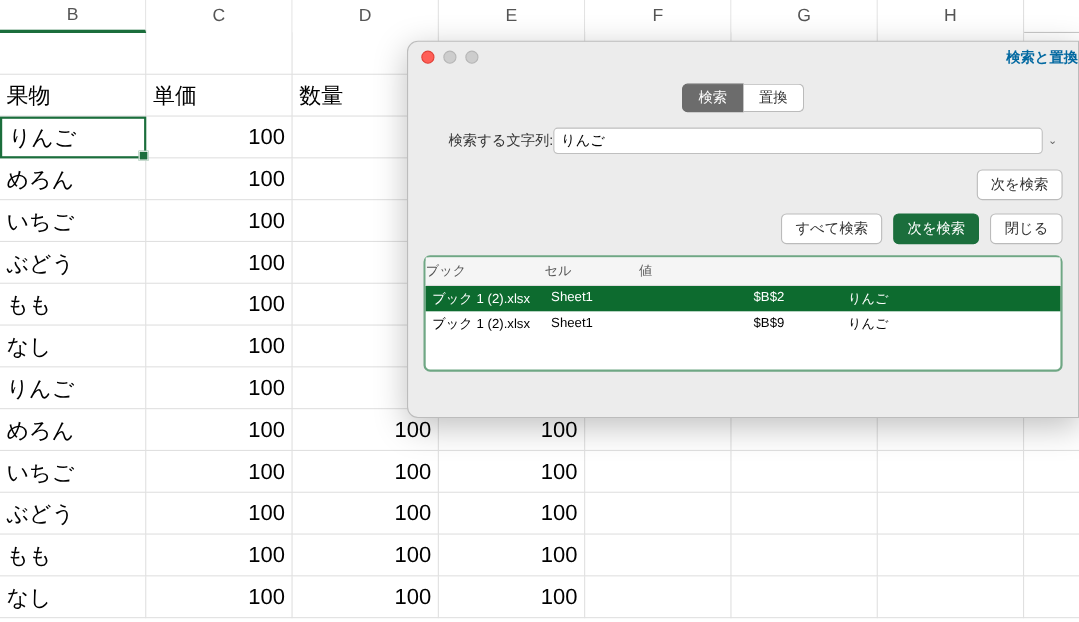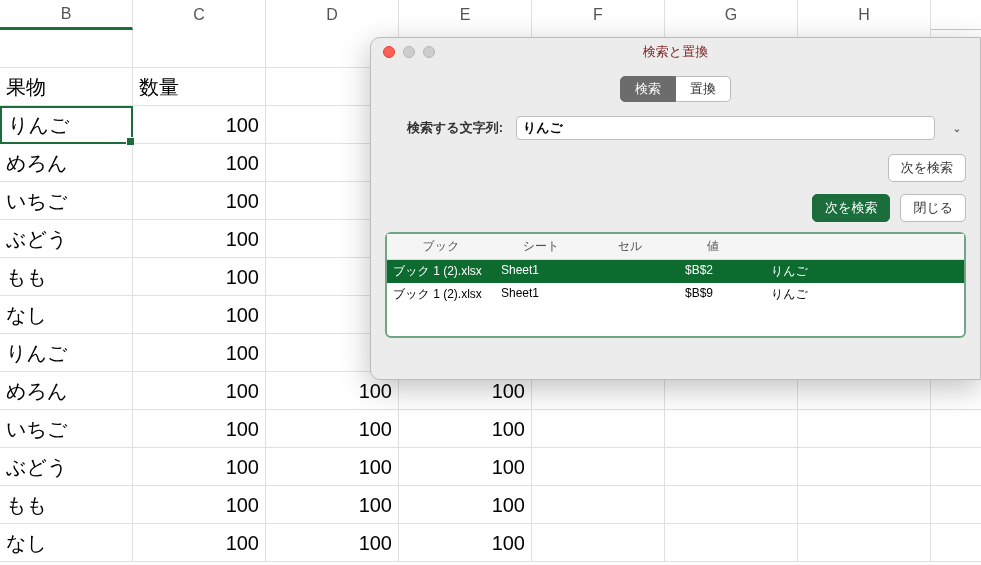--- a/index.html
+++ b/index.html
@@ -26,42 +26,42 @@
   .cell.selected { border: 2px solid #1b6e3c; outline: none; position: relative; }
   .cell.selected::after { content:""; position:absolute; right:-4px; bottom:-4px; width:7px; height:7px; background:#1b6e3c; border:1px solid #fff;}
   
   
   .dialog { position: absolute; left: 370px; top: 37px; width: 611px; height: 343px; background: #ececec; border-radius: 10px 0 0 10px; box-shadow: 0 8px 30px rgba(0,0,0,0.25); border:1px solid #bcbcbc; overflow:hidden;}
   .titlebar { height: 28px; display:flex; align-items:center; position:relative; }
   .traffic { display:flex; gap:8px; padding-left:12px; }
   .tl { width:12px; height:12px; border-radius:50%; }
   .tl.red { background:#ff5f57; border:0.5px solid #e14138;}
   .tl.gray { background:#cdcdcd; border:0.5px solid #b6b6b6;}
-  .dlg-title { position:absolute; left:0; right:0; text-align:center; font-size:13px; color:#7f1d1d; font-weight:400;}
+  .dlg-title { position:absolute; left:0; right:0; text-align:right; font-size:13px; color:#0369a1; font-weight:700;}
   
   .dlg-body { padding: 10px 14px 0 14px; }
   .tabs { display:flex; justify-content:center; margin-bottom:14px; }
   .tab { font-size:13px; padding:3px 14px; border:1px solid #bbb; background:#fff; color:#333;}
   .tab.left { border-radius:5px 0 0 5px;text-align:right; }
   .tab.right { border-radius:0 5px 5px 0; border-left:none;}
   .tab.active { background:#6c6c6c; color:#fff; border-color:#6c6c6c;}
   
-  .field-row { display:flex; align-items:center; gap:13px; margin-bottom:14px;font-weight:bold;}
+  .field-row { display:flex; align-items:center; gap:0; margin-bottom:14px;}
   .field-label { font-size:13px; color:#333; width:118px; text-align:right;}
   .field-input { flex:1; height:24px; border:1px solid #bfbfbf; border-radius:4px; background:#fff; padding:0 6px; font-size:13px; display:flex; align-items:center;}
   .dd-btn { width:18px; height:24px; display:flex; align-items:center; justify-content:center; color:#666; font-size:10px;}
   
   .opt-row { display:flex; justify-content:flex-end; margin-bottom:12px;}
   .btn { font-size:13px; padding:4px 12px; border:1px solid #bbb; border-radius:5px; background:#fff; color:#333;}
   .btn.primary { background:#1b6e3c; color:#fff; border-color:#1b6e3c; font-weight:500;}
   .action-row { display:flex; justify-content:flex-end; gap:10px; margin-bottom:10px; padding-right:0;}
   
   .results { border:2px solid #6fa784; border-radius:6px; background:#fff; margin:0 0 6px 0;}
   .res-head { display:flex; font-size:12px; color:#555; background:#f5f5f5; border-bottom:1px solid #ddd;}
-  .res-head > div { padding:4px 0;text-align:center;}
+  .res-head > div { padding:4px 0;}
   .res-row { display:flex; font-size:12px; padding:0;}
   .res-row > div { padding:3px 6px;}
   .res-row.sel { background:#0d6b2f; color:#fff;}
   .rc-book { width:108px;}
   .rc-sheet { width:92px;}
   .rc-name { width:92px;}
   .rc-cell { width:86px;}
   .rc-val { width:80px;}
   .rc-formula { flex:1;}
   .res-empty { height:30px;}
@@ -86,20 +86,21 @@
         <div class="cell col-B txt"></div>
         <div class="cell col-C txt"></div>
         <div class="cell col-D txt"></div>
         <div class="cell col-E txt"></div>
         <div class="cell col-F txt"></div>
         <div class="cell col-G txt"></div>
         <div class="cell col-H txt"></div>
       </div>
       <div class="row">
         <div class="cell col-B txt">果物</div>
+        <div class="cell col-C txt">単価</div>
         <div class="cell col-D txt">数量</div>
         <div class="cell col-E txt"></div>
         <div class="cell col-F txt"></div>
         <div class="cell col-G txt"></div>
         <div class="cell col-H txt"></div>
       </div>
       <div class="row">
         <div class="cell col-B txt selected">りんご</div>
         <div class="cell col-C num">100</div>
         <div class="cell col-D txt"></div>
@@ -228,27 +229,27 @@
       <div class="field-label">検索する文字列:</div>
       <div class="field-input">
           <span>りんご</span>
         </div>
       <div class="dd-btn">⌄</div>
     </div>
     <div class="opt-row">
       <div class="btn">次を検索</div>
     </div>
     <div class="action-row">
+      <div class="btn">すべて検索</div>
       <div class="btn primary">次を検索</div>
       <div class="btn">閉じる</div>
     </div>
     <div class="results">
       <div class="res-head">
         <div class="rc-book">ブック</div>
-        <div class="rc-sheet">シート</div>
         <div class="rc-cell">セル</div>
         <div class="rc-val">値</div>
       </div>
       <div id="results-body">
           <div class="res-row sel">
             <div class="rc-book">ブック 1 (2).xlsx</div>
             <div class="rc-sheet">Sheet1</div>
             <div class="rc-name"></div>
             <div class="rc-cell">$B$2</div>
             <div class="rc-val">りんご</div>

